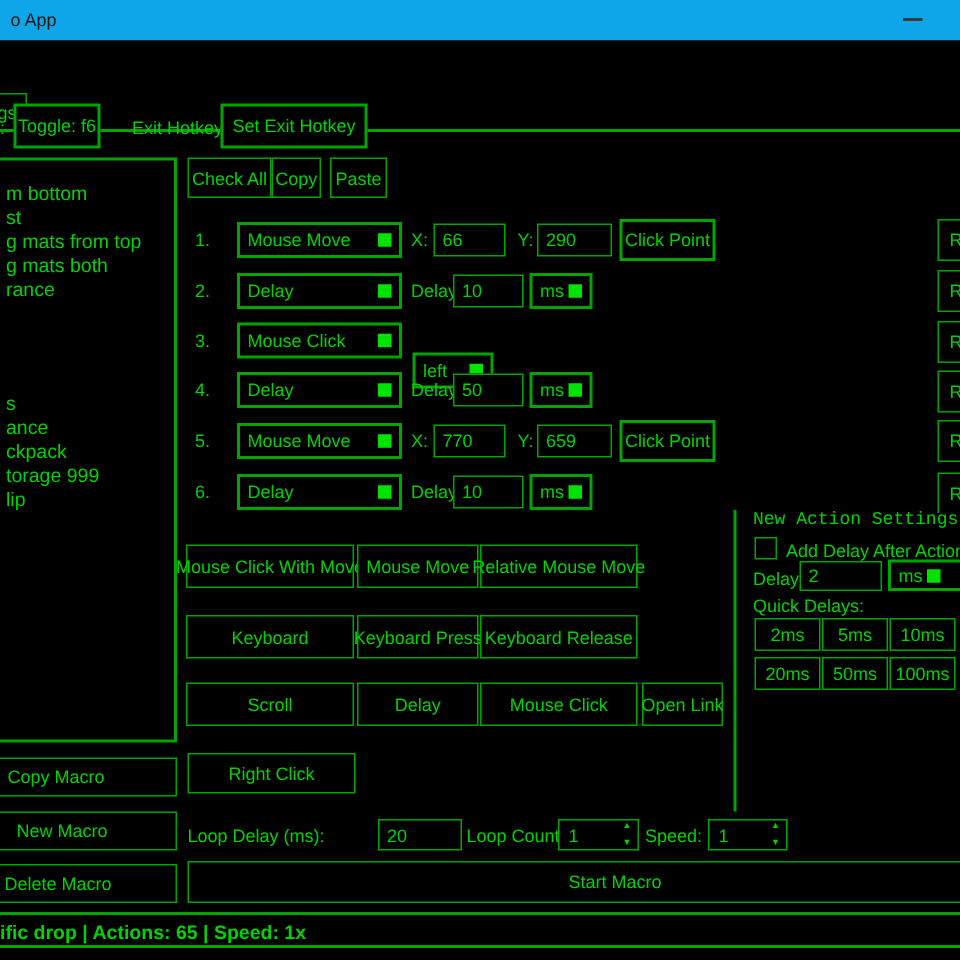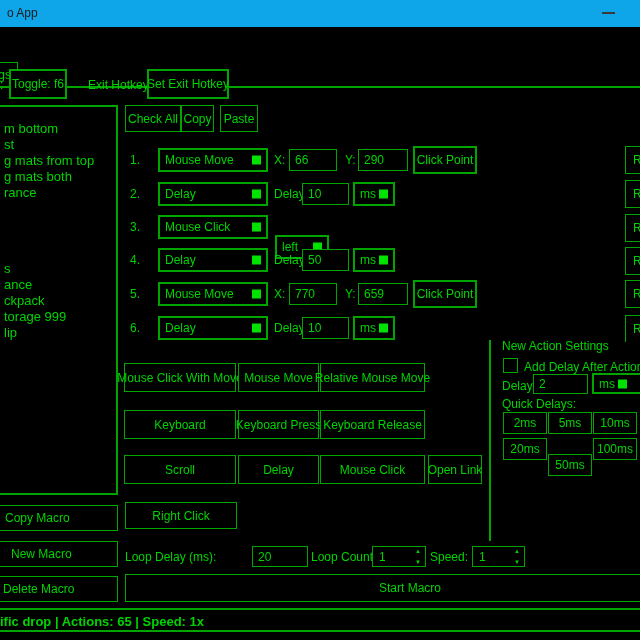--- a/index.html
+++ b/index.html
@@ -55,21 +55,21 @@
 <div class="menustrip">
   <div class="tab">
     <span>gs</span>
   </div>
   <div class="menuline"></div>
 </div>
 
 <div class="label" style="left:0;top:78px;">:</div>
 <div class="btn" style="left:9px;top:69px;width:58px;height:30px;border-width:2px;">Toggle: f6</div>
 <div class="label" style="left:88px;top:78px;">Exit Hotkey:</div>
-<div class="btn" style="left:147px;top:69px;width:82px;height:30px;border-width:2px;">Set Exit Hotkey</div>
+<div class="btn" style="left:147px;top:69px;width:98px;height:30px;border-width:2px;">Set Exit Hotkey</div>
 
 <div class="listbox">
   <div class="listitem" style="top:14px;">m bottom</div>
   <div class="listitem" style="top:30px;">st</div>
   <div class="listitem" style="top:46px;">g mats from top</div>
   <div class="listitem" style="top:62px;">g mats both</div>
   <div class="listitem" style="top:78px;">rance</div>
   <div class="listitem" style="top:154px;">s</div>
   <div class="listitem" style="top:170px;">ance</div>
   <div class="listitem" style="top:186px;">ckpack</div>
@@ -168,35 +168,35 @@
 
 <div class="btn" style="left:124px;top:455px;width:112px;height:29px;">Scroll</div>
 <div class="btn" style="left:238px;top:455px;width:81px;height:29px;">Delay</div>
 <div class="btn" style="left:320px;top:455px;width:105px;height:29px;">Mouse Click</div>
 <div class="btn" style="left:428px;top:455px;width:54px;height:29px;">Open Link</div>
 
 <div class="btn" style="left:125px;top:502px;width:112px;height:27px;">Right Click</div>
 
 <div class="vline"></div>
 
-<div class="label" style="left:502px;top:339px;">New Action Settings</div>
+<div class="label" style="left:502px;top:339px;font-family:Liberation Mono, monospace;">New Action Settings</div>
 <div class="checkbox" style="left:503px;top:358px;"></div>
 <div class="label" style="left:524px;top:360px;">Add Delay After Action</div>
 <div class="label" style="left:502px;top:379px;">Delay:</div>
 <input class="inp" style="left: 533px; top: 374px; width: 55px; height: 20px;" value="2">
 <div class="dd" style="left:592px;top:373px;width:56px;height:21px;">
   <span class="ddlbl">ms</span>
     <span class="sq" style="right:19px;"></span>
 </div>
 <div class="label" style="left:502px;top:397px;">Quick Delays:</div>
 <div class="btn" style="left:503px;top:412px;width:44px;height:22px;">2ms</div>
 <div class="btn" style="left:548px;top:412px;width:44px;height:22px;">5ms</div>
 <div class="btn" style="left:593px;top:412px;width:44px;height:22px;">10ms</div>
 <div class="btn" style="left:503px;top:438px;width:44px;height:22px;">20ms</div>
-<div class="btn" style="left:548px;top:438px;width:44px;height:22px;margin-top:16px;">50ms</div>
+<div class="btn" style="left:548px;top:438px;width:44px;height:22px;">50ms</div>
 <div class="btn" style="left:593px;top:438px;width:44px;height:22px;">100ms</div>
 
 <div class="label" style="left:125px;top:550px;">Loop Delay (ms):</div>
 <input class="inp" style="left: 252px; top: 546px; width: 56px; height: 21px;" value="20">
 <div class="label" style="left:311px;top:550px;">Loop Count:</div>
 <div class="spin" style="left:372px;top:546px;width:54px;height:21px;">
   <span class="val">1</span>
   <span class="up">▲</span>
   <span class="dn">▼</span>
 </div>

